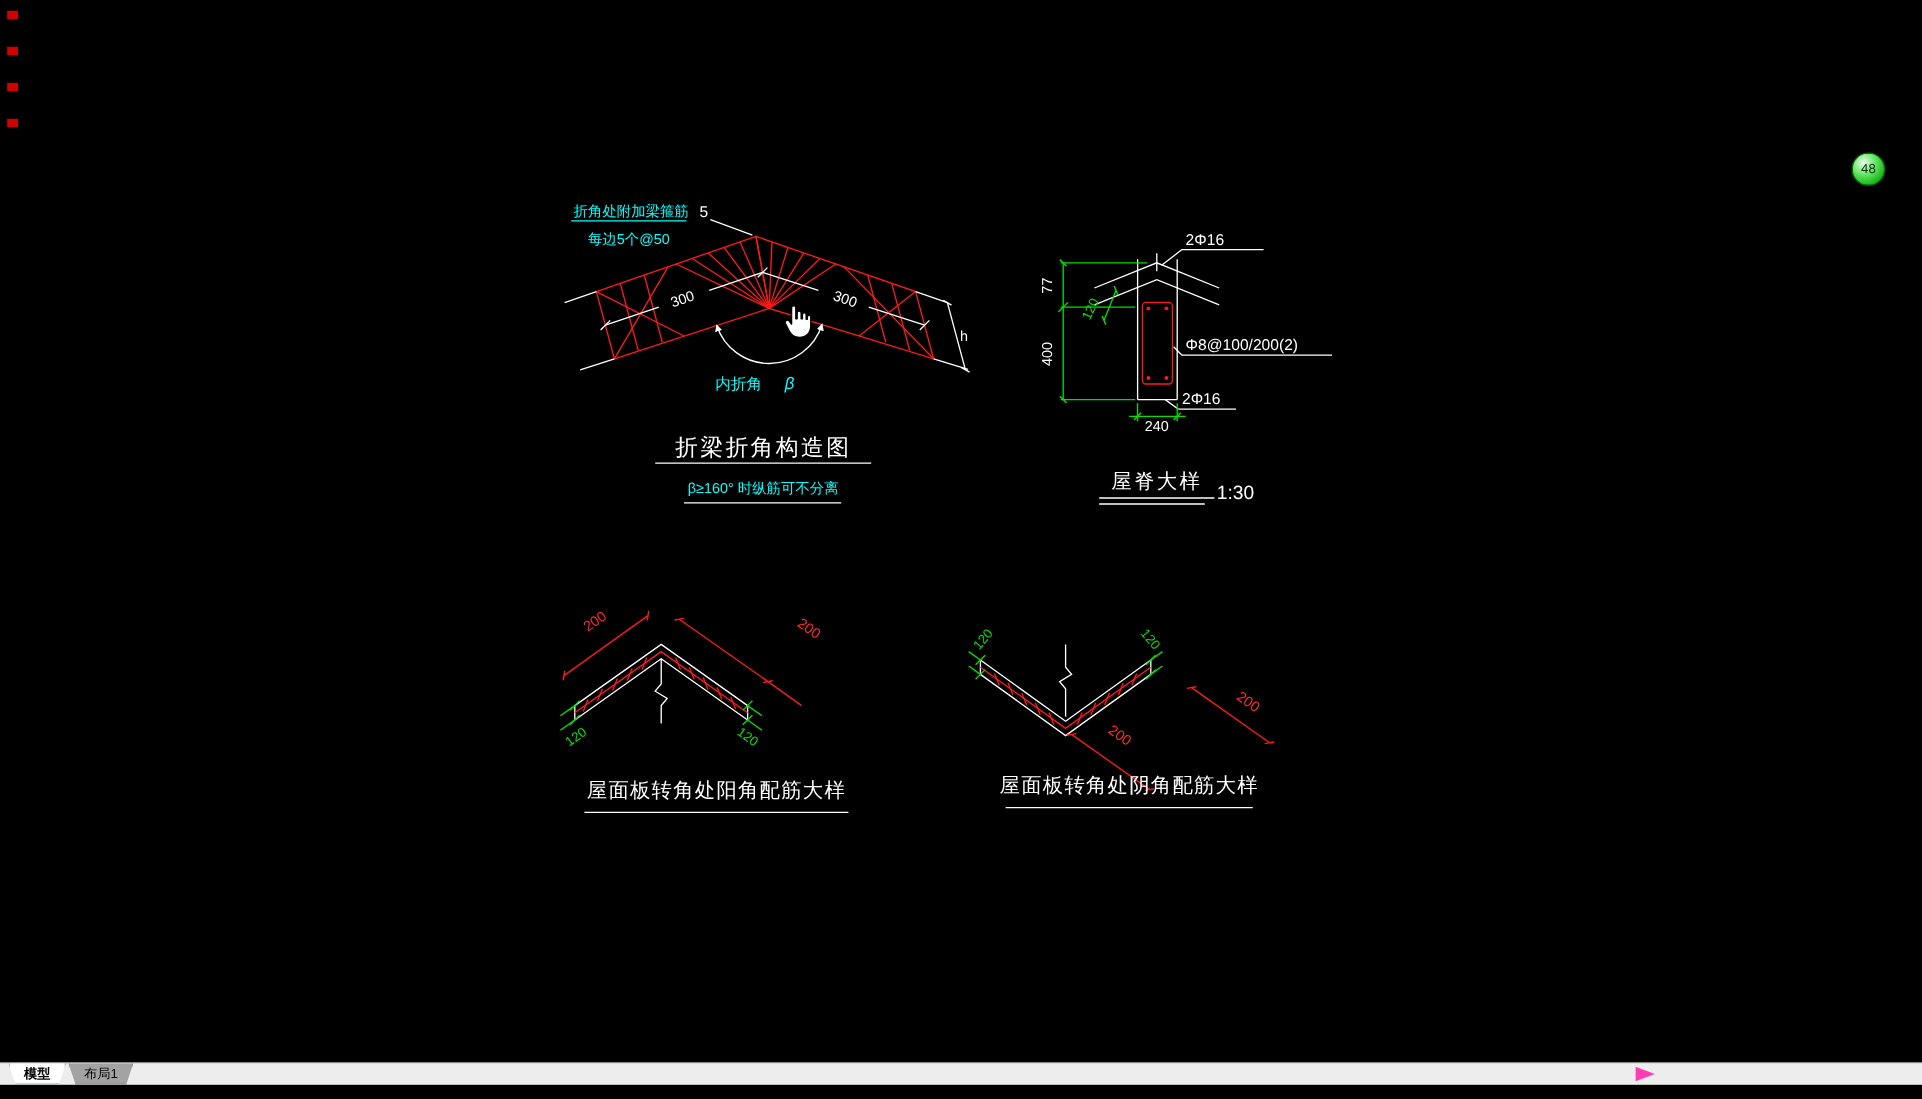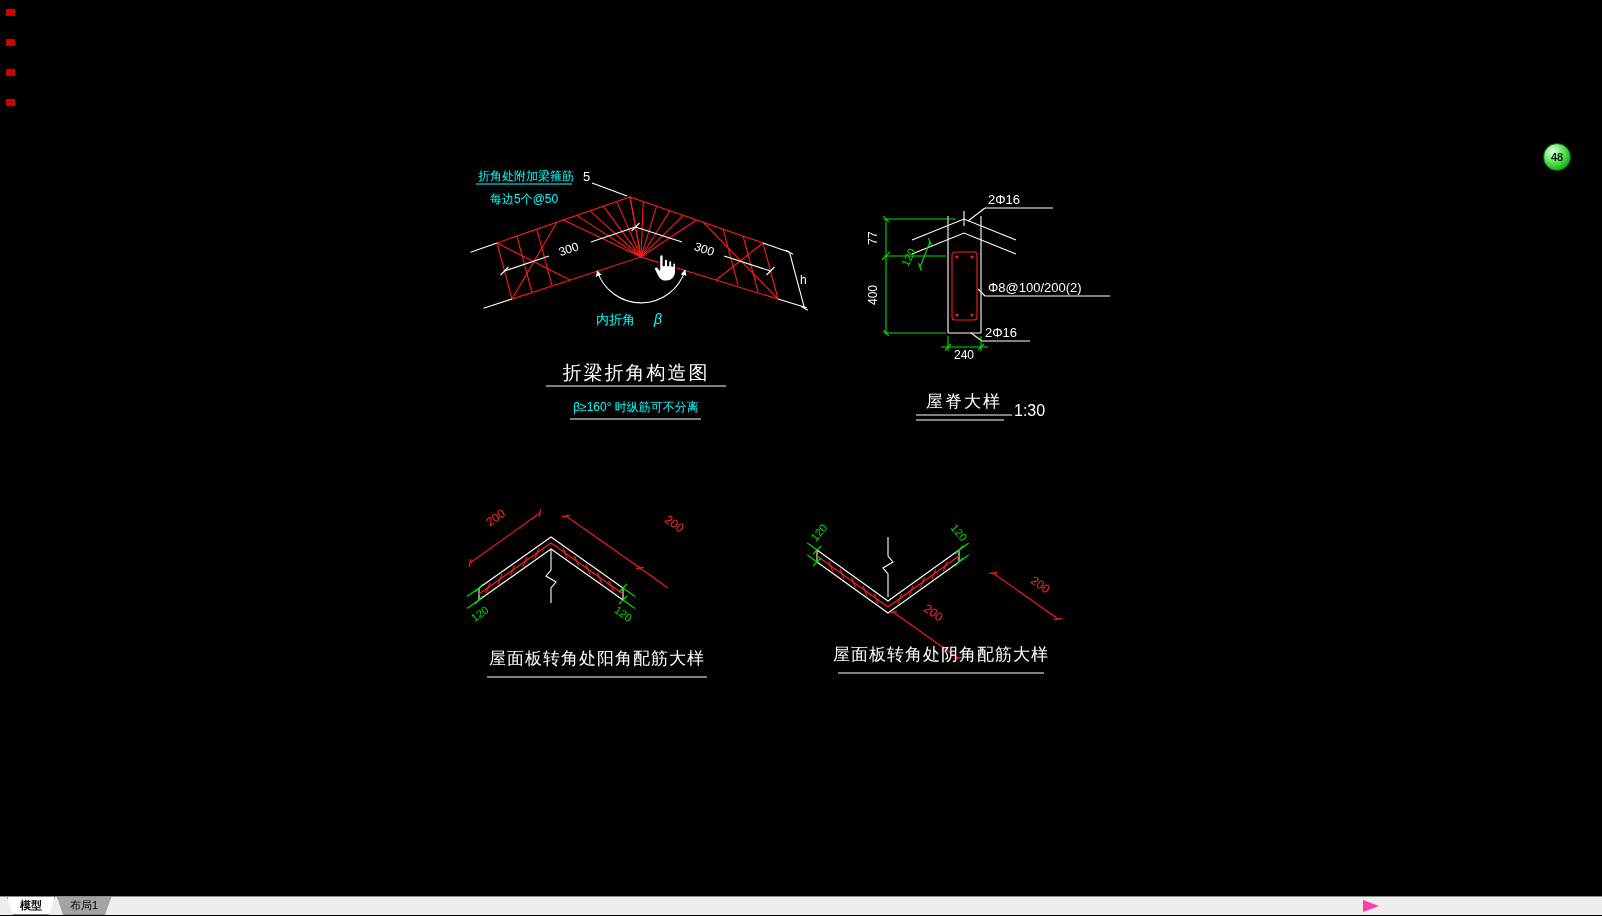--- a/index.html
+++ b/index.html
@@ -14,28 +14,28 @@
   .r { stroke:#ff1a1a; fill:none; stroke-width:1.1; }
   .g { stroke:#00e000; fill:none; stroke-width:1.1; }
   .c { stroke:#00ffff; fill:none; stroke-width:1.1; }
   .tw { fill:#ffffff; }
   .tr { fill:#ff2a2a; }
   .tg { fill:#00e000; }
   .tc { fill:#00ffff; }
 
   .red-mark { position:absolute; left:6px; width:9px; height:7px; background:#cf0000; }
 
-  .badge { position:absolute; left:1543px; top:143px; width:28px; height:28px; border-radius:50%;
+  .badge { position:absolute; left:1543px; top:127px; width:28px; height:28px; border-radius:50%;
            background:radial-gradient(circle at 35% 30%, #eaffea, #55e055 45%, #009c00 90%);
-           border:1px solid #007000; color:#03300a; font-size:11px; font-weight:bold;
+           border:1px solid #007000; color:#03300a; font-size:11px; font-weight:normal;
            display:flex; align-items:center; justify-content:center; }
 
   .cursor { position:absolute; left:648px; top:252px; width:30px; height:34px; pointer-events:none; }
 
-  .tabbar { position:absolute; left:0; right:0; bottom:1px; height:19px; background:#ededed;
+  .tabbar { position:absolute; left:0; right:0; bottom:12px; height:19px; background:#ededed;
             border-top:1px solid #8a8a8a; display:flex; align-items:stretch; }
   .tab { font-size:11px; color:#000; display:flex; align-items:center; padding:0 12px;
          background:#a3a3a3; border:1px solid #8a8a8a; border-top:none; margin-left:2px;
          clip-path:polygon(0 0, 100% 0, calc(100% - 6px) 100%, 6px 100%); }
   .tab.active { background:#ffffff; font-weight:bold; }
   .tab:first-child { margin-left:7px; }
   .pink-tri { position:absolute; left:1363px; bottom:3px; width:0; height:0;
               border-top:6px solid transparent; border-bottom:6px solid transparent;
               border-left:16px solid #ff3db0; }
 </style>

